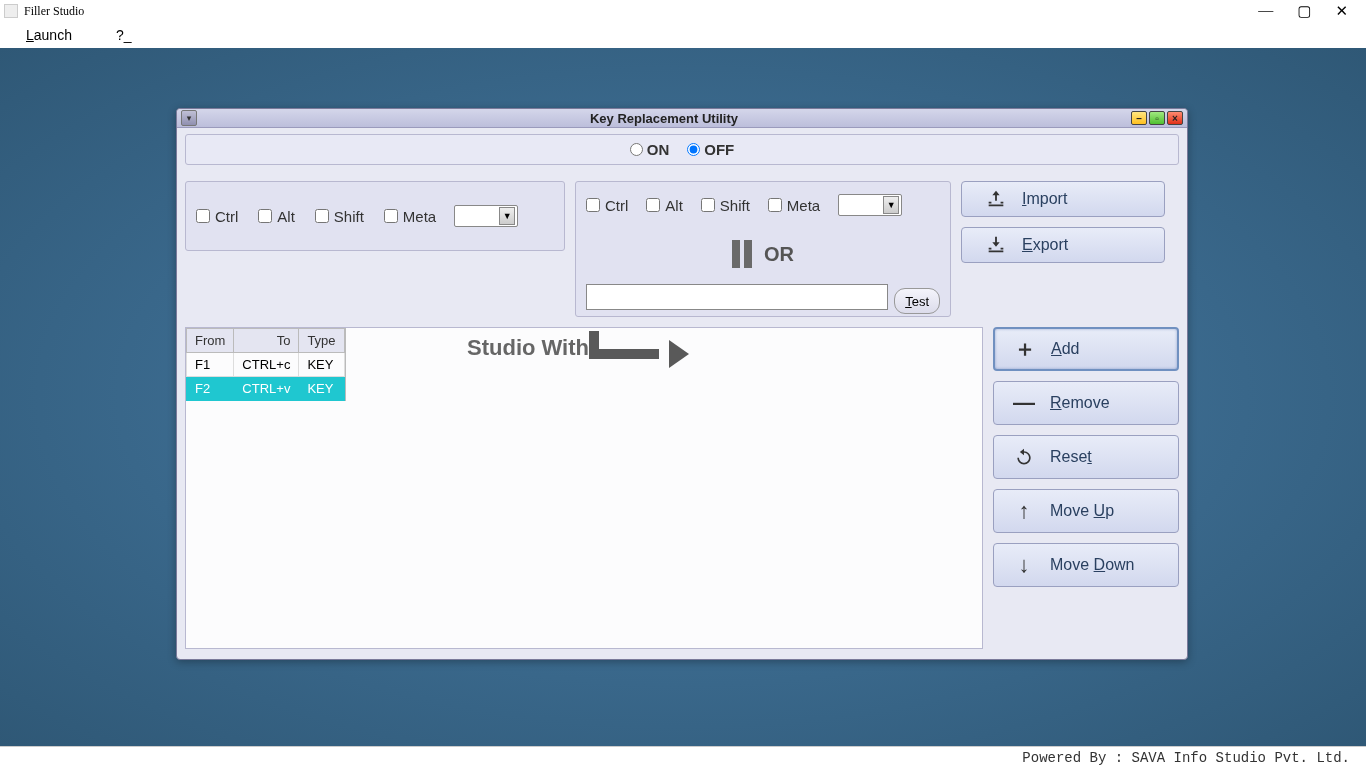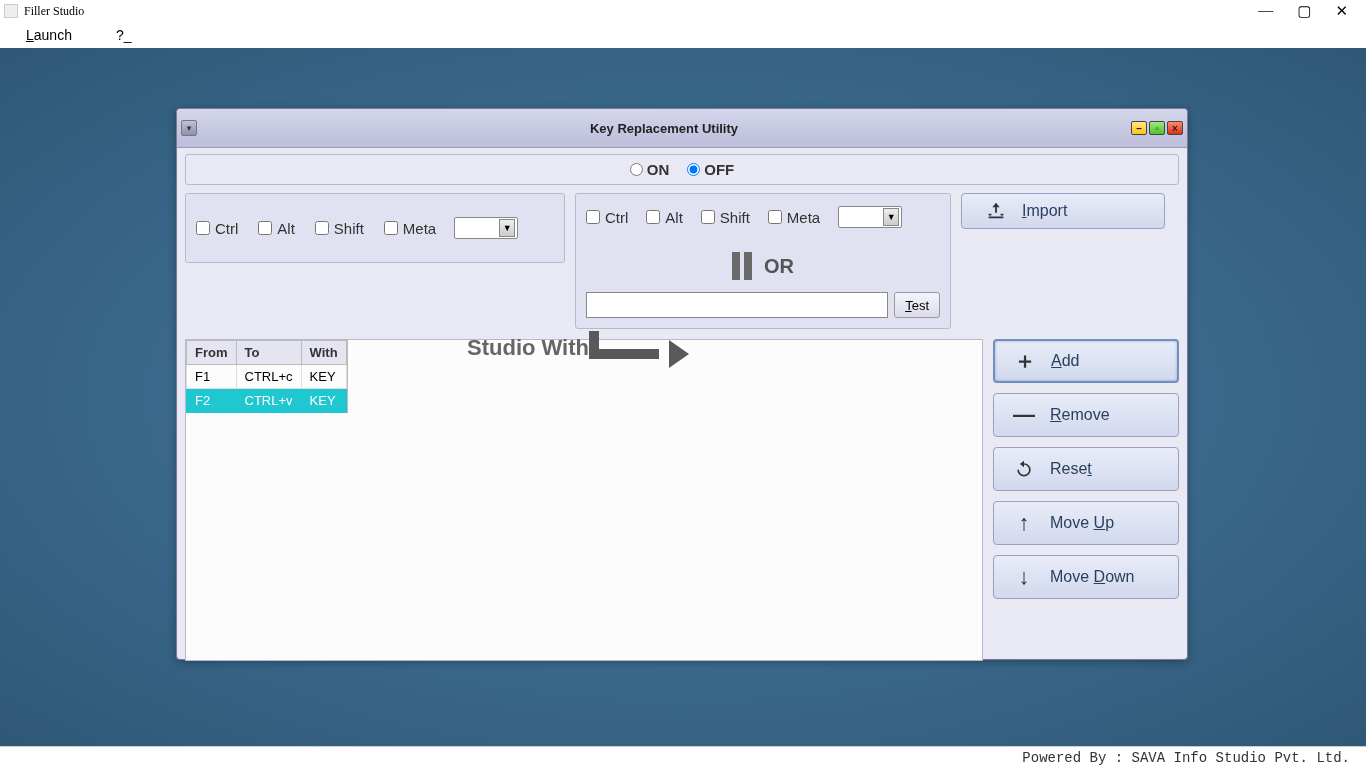--- a/index.html
+++ b/index.html
@@ -48,77 +48,77 @@
 .inner-window {
   position: absolute;
   left: 176px; top: 60px;
   width: 1012px; height: 552px;
   background: #e8e9f3;
   border: 1px solid #7a7a9a;
   border-radius: 4px;
   box-shadow: 0 2px 8px rgba(0,0,0,0.3);
 }
 .inner-titlebar {
-  height: 39px;
+  height: 19px;
   background: linear-gradient(#d4d6ea, #bcbedb);
   display: flex; align-items: center;
   border-bottom: 1px solid #9a9abc;
   border-radius: 4px 4px 0 0;
   padding: 0 4px;
 }
 .sysmenu { width: 16px; height: 16px; background: linear-gradient(#c0c0d6,#9090b0); border:1px solid #777; border-radius:2px; display:flex; align-items:center; justify-content:center;}
 .sysmenu::after{content:"▾"; font-size:9px; color:#333;}
 .inner-title { flex: 1; text-align: center; font-weight: bold; font-size: 13px; color: #222; }
 .wcontrols { display: flex; gap: 2px; }
 .wc { width: 16px; height: 14px; border-radius: 2px; border:1px solid #444; display:flex;align-items:center;justify-content:center;font-size:10px;font-weight:bold;color:#222;}
 .wc-min{background:linear-gradient(#ffe680,#ffc020);}
 .wc-max{background:linear-gradient(#a0e880,#50c030);}
 .wc-close{background:linear-gradient(#ff8a70,#e03018);}
 .inner-content { padding: 6px 8px 8px 8px; }
 .onoff-row {
   border: 1px solid #b8b8d0;
   border-radius: 3px;
   padding: 6px 0;
   display:flex; align-items:flex-start; justify-content:center; gap:18px;
-  margin-bottom: 8px;
+  margin-bottom: 16px;
   background: #e8e9f5;
 }
 .onoff-row label { font-size: 15px; font-weight: bold; color: #333; display:flex; align-items:center; gap:4px;}
 .mid-row { display:flex; gap: 10px; align-items: flex-start;}
 .panel { border:1px solid #b8b8d0; border-radius:3px; background:#e1e2f1; padding:12px 10px;}
 .panel-left { width: 380px; height: 70px; display:flex; align-items:center; gap:18px;}
 .chk-group { display:flex; align-items:center; gap:20px;}
 .chk { display:flex; align-items:center; gap:5px; font-size:15px; color:#333;}
 .chk input{width:14px;height:14px;}
 .combo { width: 64px; height: 22px; background:#fff; border:1px solid #888; border-radius:2px; display:flex;align-items:center;justify-content:flex-end;padding-right:2px;}
 .combo-btn{width:16px;height:18px;background:linear-gradient(#eee,#ccc);border:1px solid #888;display:flex;align-items:center;justify-content:center;font-size:9px;}
 .panel-right { width: 376px; height:136px; padding:12px 10px;}
 .panel-right-row1{display:flex;align-items:center;gap:18px;}
 .or-row{display:flex;align-items:center;justify-content:center;gap:12px;margin-top:24px;}
 .or-bars{display:flex;gap:4px;}
 .bar{width:8px;height:28px;background:#6a6a6a;}
 .or-text{font-size:20px;font-weight:bold;color:#555;}
 .test-row{display:flex;align-items:center;gap:6px;margin-top:12px;}
 .test-input{flex:1;height:26px;background:#fff;border:1px solid #888;}
-.test-btn{height:26px;padding:0 10px;background:linear-gradient(#f4f4fb,#dcdceb);border:1px solid #999;border-radius:3px;font-size:13px;cursor:default;}
+.test-btn{height:26px;padding:0 10px;background:linear-gradient(#f4f4fb,#dcdceb);border:1px solid #999;border-radius:11px;font-size:13px;cursor:default;margin-top:8px;}
 .replace-label{position:absolute; left:290px; top:225px; font-size:22px; font-weight:bold; color:#666;display:flex;align-items:center;gap:10px;}
 .arrow-body{width:60px;height:10px;background:#595959;position:relative;top:6px;}
 .arrow-body::before{content:"";position:absolute;left:-10px;top:-18px;width:10px;height:28px;background:#595959;}
 .arrow-head{width:0;height:0;border-top:14px solid transparent;border-bottom:14px solid transparent;border-left:20px solid #595959;position:relative;top:6px;}
 .right-buttons{width:204px;display:flex;flex-direction:column;gap:10px;}
 .big-btn{height:36px;background:linear-gradient(#e8ecf8,#d2d8ee);border:1px solid #9aa0c0;border-radius:4px;display:flex;align-items:center;justify-content:flex-start;gap:14px;padding-left:22px;font-size:16px;color:#2a4060;cursor:default;}
 .big-btn .ic{width:24px;height:24px;display:flex;align-items:center;justify-content:center;color:#333;font-size:20px;}
 .bottom-row{display:flex;gap:10px;margin-top:10px;}
 .table-area{flex:1;border:1px solid #b8b8d0;background:#fcfcfd;height:322px;}
 .side-buttons{width:186px;display:flex;flex-direction:column;gap:10px;}
 .side-btn{height:44px;background:linear-gradient(#e8ecf8,#d2d8ee);border:1px solid #9aa0c0;border-radius:4px;display:flex;align-items:center;gap:14px;padding-left:18px;font-size:16px;color:#2a4060;cursor:default;}
 .side-btn.selected{border:2px solid #7090c0;box-shadow:inset 0 0 3px rgba(40,80,160,.4);}
 .side-btn .ic{width:24px;display:flex;justify-content:center;font-size:22px;color:#333;font-weight:bold;}
 table{border-collapse:collapse;font-size:13px;}
-th{background:#e4e5f1;border:1px solid #bbb;padding:4px 8px;text-align:left;font-weight:bold;color:#333;}
+th{background:#e4e5f1;border:1px solid #bbb;padding:4px 8px;text-align:right;font-weight:normal;color:#333;}
 td{border:1px solid #ddd;padding:4px 8px;}
 tr.selected td{background:#1fc7d0;color:#fff;border-color:#1fc7d0;}
 .table-wrap{display:inline-block;border-right:1px solid #bbb;}
 </style>
 </head>
 <body>
 
 <div class="titlebar">
   <span class="app-icon"></span>
   <span class="app-title">Filler Studio</span>
@@ -220,38 +220,46 @@
 
         <div class="right-buttons">
           <div class="big-btn">
             <span class="ic">
               <svg width="22" height="22" viewBox="0 0 24 24">
                   <path fill="#333" d="M12 3l4 5h-3v6h-2V8H8l4-5zM4 18h16v2H4v-2zm0-3h3v2H4v-2zm13 0h3v2h-3v-2z"></path>
                 </svg>
             </span>
             <span><span class="under">I</span>mport</span>
           </div>
+          <div class="big-btn">
+            <span class="ic">
+              <svg width="22" height="22" viewBox="0 0 24 24">
+                  <path fill="#333" d="M12 14l-4-5h3V3h2v6h3l-4 5zM4 18h16v2H4v-2zm0-3h3v2H4v-2zm13 0h3v2h-3v-2z"></path>
+                </svg>
+            </span>
+            <span><span class="under">E</span>xport</span>
+          </div>
         </div>
       </div>
 
       <div class="replace-label">
         <span>Studio With</span>
         <div class="arrow-body"></div>
         <div class="arrow-head"></div>
       </div>
 
       <div class="bottom-row">
         <div class="table-area">
           <div class="table-wrap">
             <table>
               <thead>
                   <tr>
                 <th>From</th>
                 <th>To</th>
-                <th>With</th>
+                <th>Type</th>
               </tr>
                 </thead>
               <tbody id="tbody">
                   <tr>
                     <td>F1</td>
                     <td>CTRL+c</td>
                     <td>KEY</td>
                   </tr>
                   <tr class="selected">
                     <td>F2</td>

